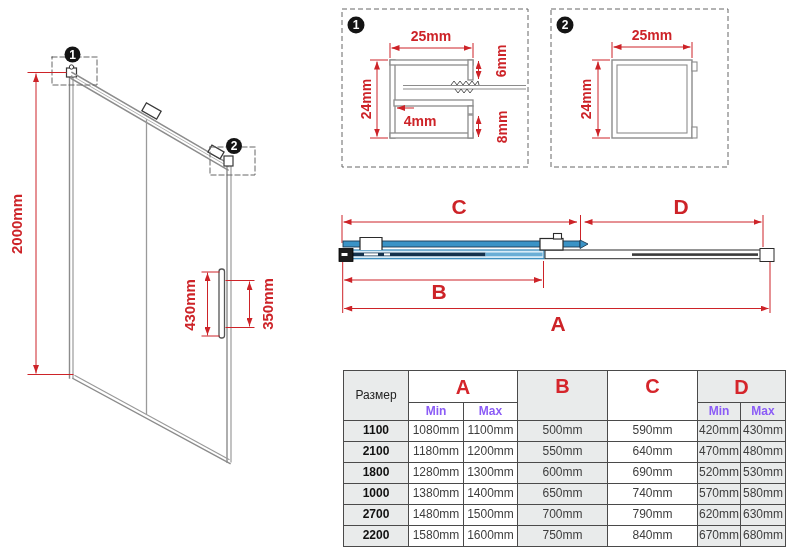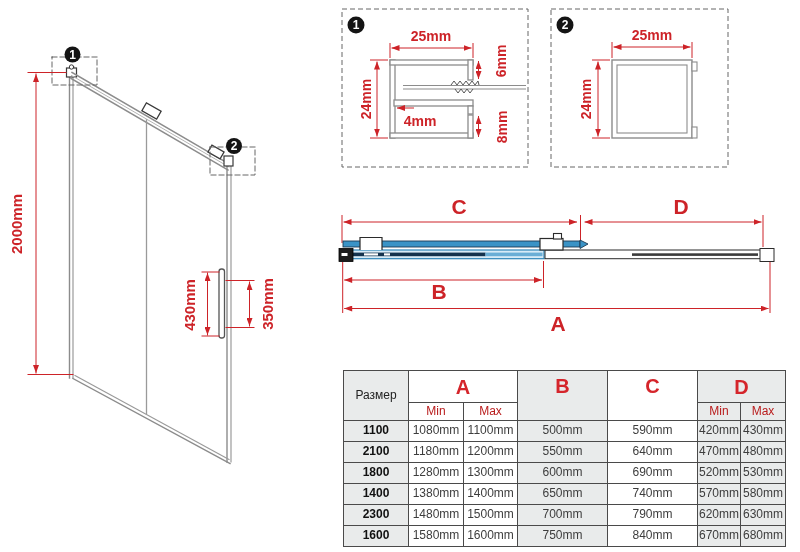--- a/index.html
+++ b/index.html
@@ -14,21 +14,21 @@
   .t-badge{font-size:12px;font-weight:bold;fill:#ffffff;}
   
   .size-table{position:absolute;left:343px;top:370px;border-collapse:collapse;
               table-layout:fixed;font-size:12px;color:#3d3d3d;}
   .size-table td{border:1px solid #4a4a4a;text-align:center;vertical-align:middle;
                  padding:0;line-height:1.1;}
   .size-table .g{background:#e9ebeb;}
   .size-table .w{background:#ffffff;}
   .size-table .letter{color:#d5252b;font-weight:bold;font-size:20px;height:31px;}
   .size-table .span2{vertical-align:top;padding-top:4px;}
-  .size-table .mm-h{font-weight:normal;color:#b91c1c;height:17px;font-size:12px;text-align:center;}
+  .size-table .mm-h{font-weight:bold;color:#8b5cf6;height:17px;font-size:12px;text-align:center;}
   .size-table .size-lbl{color:#222;font-size:12px;text-align:center;}
   .size-table .size-val{font-weight:bold;color:#111;}
   .size-table tr.data td{height:20px;margin-left:41px;}
 </style>
 </head>
 <body>
 
 <div class="page">
 
 <svg width="800" height="552" viewBox="0 0 800 552">
@@ -251,39 +251,39 @@
   <tr class="data">
     <td class="g size-val">1800</td>
     <td class="w">1280mm</td>
     <td class="w">1300mm</td>
     <td class="g">600mm</td>
     <td class="w">690mm</td>
     <td class="g">520mm</td>
     <td class="g">530mm</td>
   </tr>
   <tr class="data">
-    <td class="g size-val">1400</td>
+    <td class="g size-val">1000</td>
     <td class="w">1380mm</td>
     <td class="w">1400mm</td>
     <td class="g">650mm</td>
     <td class="w">740mm</td>
     <td class="g">570mm</td>
     <td class="g">580mm</td>
   </tr>
   <tr class="data">
-    <td class="g size-val">2300</td>
+    <td class="g size-val">2700</td>
     <td class="w">1480mm</td>
     <td class="w">1500mm</td>
     <td class="g">700mm</td>
     <td class="w">790mm</td>
     <td class="g">620mm</td>
     <td class="g">630mm</td>
   </tr>
   <tr class="data">
-    <td class="g size-val">1600</td>
+    <td class="g size-val">2200</td>
     <td class="w">1580mm</td>
     <td class="w">1600mm</td>
     <td class="g">750mm</td>
     <td class="w">840mm</td>
     <td class="g">670mm</td>
     <td class="g">680mm</td>
   </tr>
   </tbody>
 </table>
 

